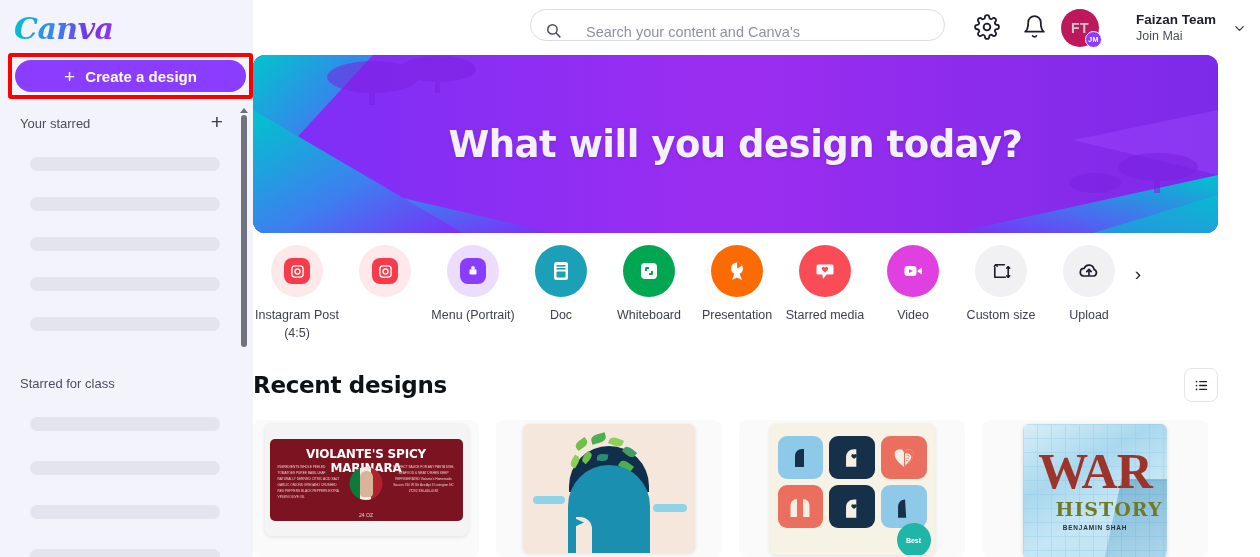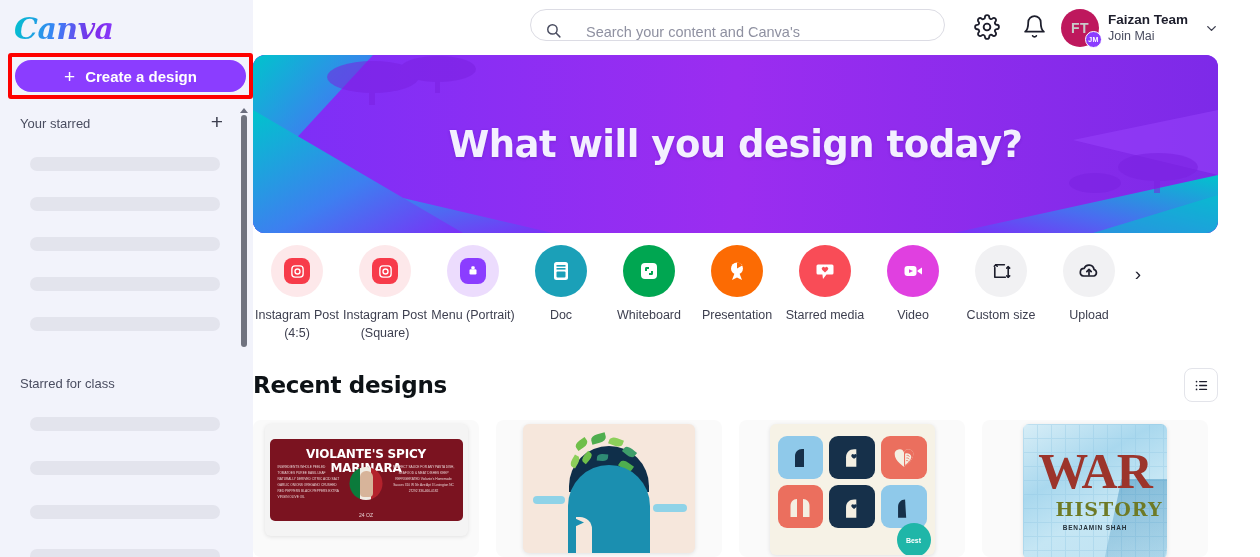--- a/index.html
+++ b/index.html
@@ -118,21 +118,21 @@
     letter-spacing: 0.5px;
   }
   .avatar-badge {
     position: absolute; right: -3px; bottom: -1px;
     width: 17px; height: 17px; border-radius: 50%;
     background: #8b3dff; color: #fff;
     font-size: 7px; font-weight: 700;
     display: flex; align-items: center; justify-content: center;
     border: 1.5px solid #fff;
   }
-  .acct-text { line-height: 1.25; }
+  .acct-text { line-height: 1.25; margin-left: 28px; }
   .acct-name { font-size: 13.5px; font-weight: 700; color: #1d1e2c; }
   .acct-sub { font-size: 12.5px; color: #4a4d60; }
   .acct-chev {
     margin-left: 7px; color: #3d3f4f; font-size: 15px; align-self: center;
   }
 
   
   .banner {
     position: absolute; left: 0; top: 55px;
     width: 965px; height: 178px;
@@ -456,21 +456,20 @@
 
       <div class="cat">
         <div class="cat-circle" style="background:#fde8ea">
           <div class="cat-inner" style="background:#f73b4a">
             <svg width="15" height="15" viewBox="0 0 24 24" fill="none" stroke="#fff" stroke-width="2.2">
               <rect x="3" y="3" width="18" height="18" rx="5"></rect>
                 <circle cx="12" cy="12" r="4"></circle>
             </svg>
           </div>
         </div>
-        <div class="cat-label">Instagram Post (Square)</div>
       </div>
 
       <div class="cat">
         <div class="cat-circle" style="background:#ecdcfd">
           <div class="cat-inner" style="background:#8b3dff">
             <svg width="14" height="14" viewBox="0 0 24 24" fill="#fff">
               <path d="M5 4h14v16H5z" fill="none"></path>
                 <rect x="6" y="9" width="12" height="9" rx="2" fill="#fff"></rect>
               <rect x="9" y="4" width="6" height="5" rx="2" fill="#fff"></rect>
             </svg>

